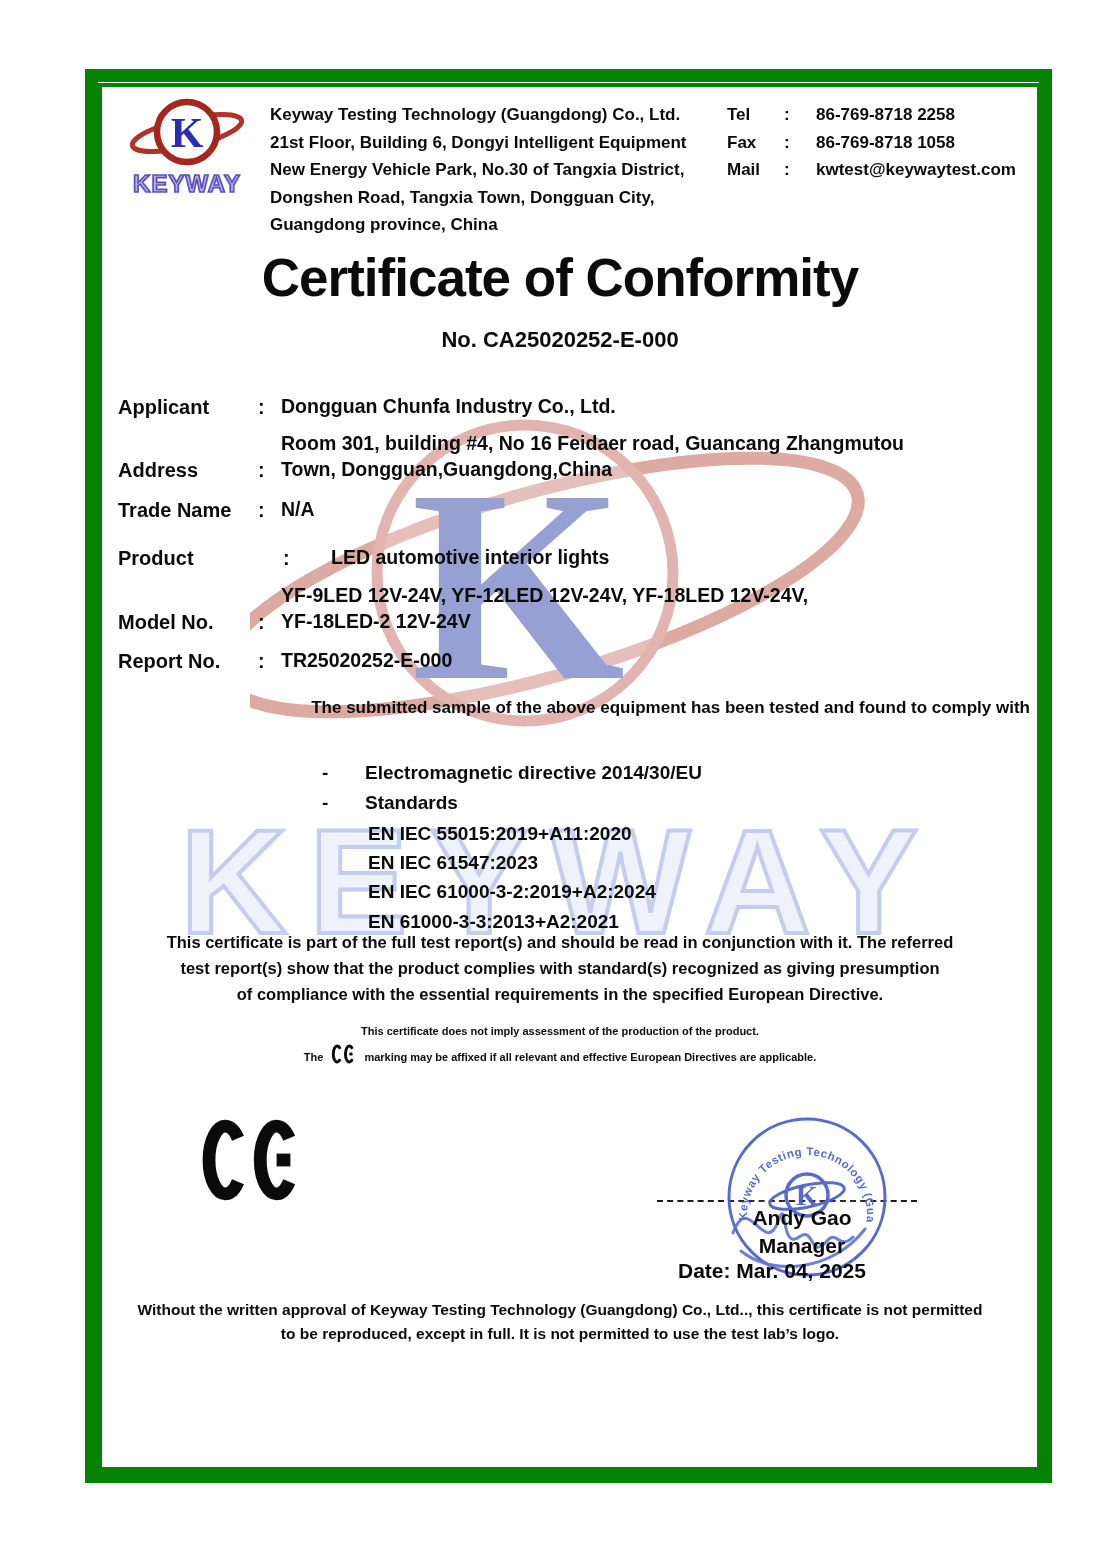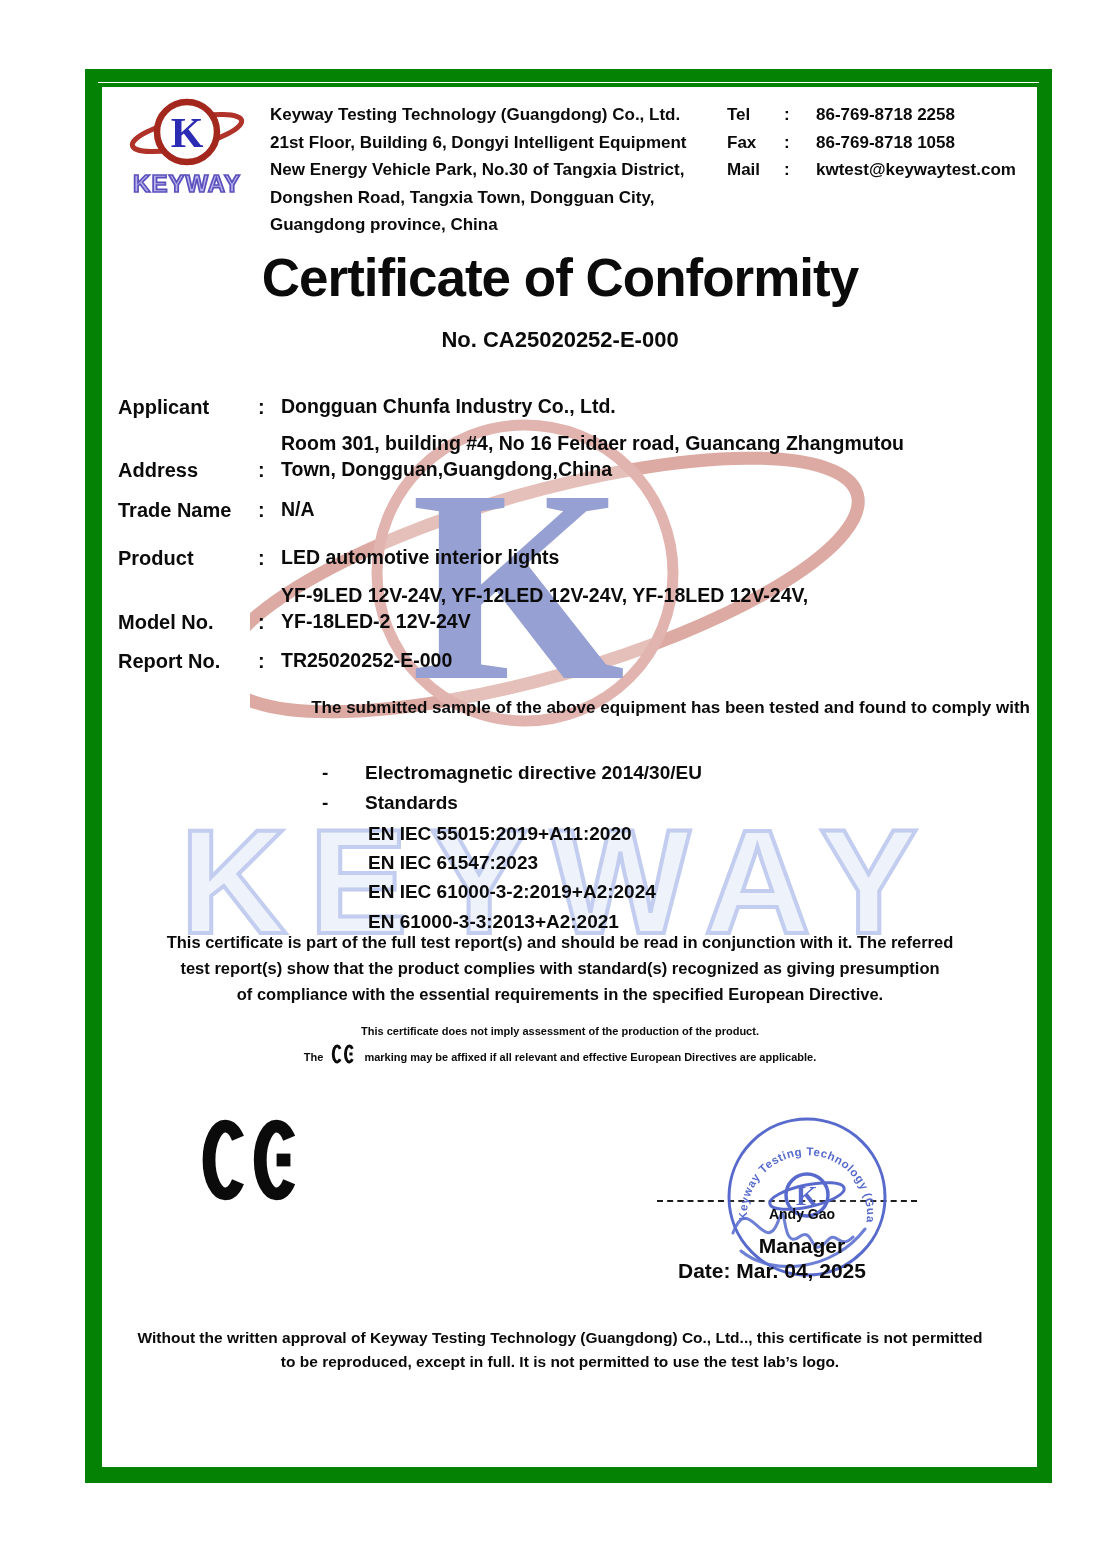--- a/index.html
+++ b/index.html
@@ -46,27 +46,27 @@
   .para1{position:absolute;left:90px;top:930px;width:940px;text-align:center;z-index:2;
          font-size:16.5px;font-weight:bold;line-height:25.8px;}
   .para2{position:absolute;left:90px;top:1018px;width:940px;text-align:center;z-index:2;
          font-size:11px;font-weight:bold;line-height:26px;}
   .ce-inline{vertical-align:-3px;margin:0 4px;}
   
   .ce-big{position:absolute;left:196px;top:1118px;z-index:2;}
   .dashline{position:absolute;left:657px;top:1200px;width:260px;border-top:2px dashed #1a1a1a;z-index:3;}
   .stamp{position:absolute;left:721px;top:1111px;z-index:4;opacity:.92;}
   .sig-name{position:absolute;left:707px;top:1206px;width:190px;text-align:center;z-index:5;
-            font-size:14px;font-weight:bold;}
+            font-size:21px;font-weight:bold;}
   .sig-role{position:absolute;left:707px;top:1234px;width:190px;text-align:center;z-index:5;
             font-size:21px;font-weight:bold;}
   .sig-date{position:absolute;left:665px;top:1253px;width:214px;text-align:center;z-index:5;
             font-size:21px;font-weight:bold;margin-top:6px;}
   
-  .footer{position:absolute;left:95px;top:1326px;width:930px;text-align:center;z-index:2;
+  .footer{position:absolute;left:95px;top:1298px;width:930px;text-align:center;z-index:2;
           font-size:15.5px;font-weight:bold;line-height:23.5px;}
   .serifK{font-family:"Liberation Serif","DejaVu Serif",serif;font-weight:bold;}
 </style>
 </head>
 <body>
 
 <div class="page">
 
   <div class="frame-outer"></div>
   <div class="frame-inner"></div>
@@ -132,21 +132,21 @@
       <div>Town, Dongguan,Guangdong,China</div>
     </div>
   </div>
   <div class="field" style="top:492px;min-height:30px;">
     <div class="f-label">Trade Name</div>
     <div class="f-colon">:</div>
     <div class="f-value">
         <div>N/A</div>
       </div>
   </div>
-  <div class="field" style="top:540px;min-height:30px;">
+  <div class="field" style="top:540px;min-height:30px;gap:25px;">
     <div class="f-label">Product</div>
     <div class="f-colon">:</div>
     <div class="f-value">
         <div>LED automotive interior lights</div>
       </div>
   </div>
   <div class="field" style="top:576px;min-height:58px;">
     <div class="f-label">Model No.</div>
     <div class="f-colon">:</div>
     <div class="f-value">

